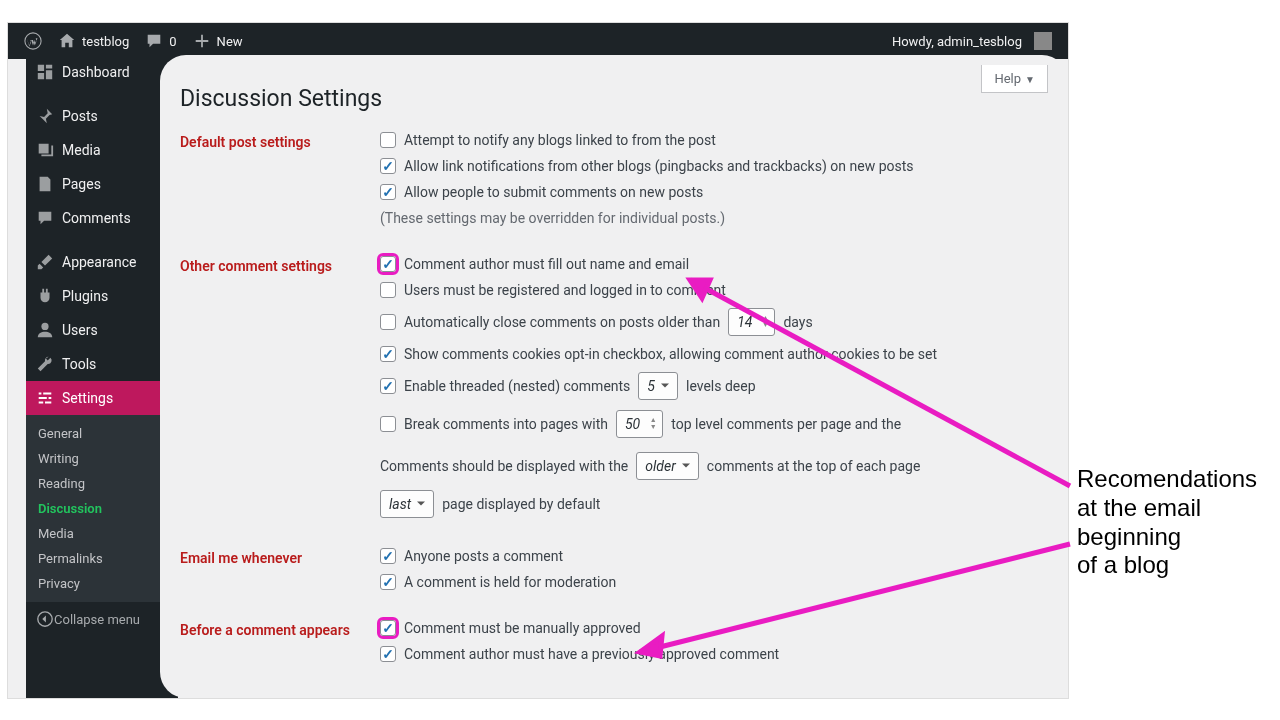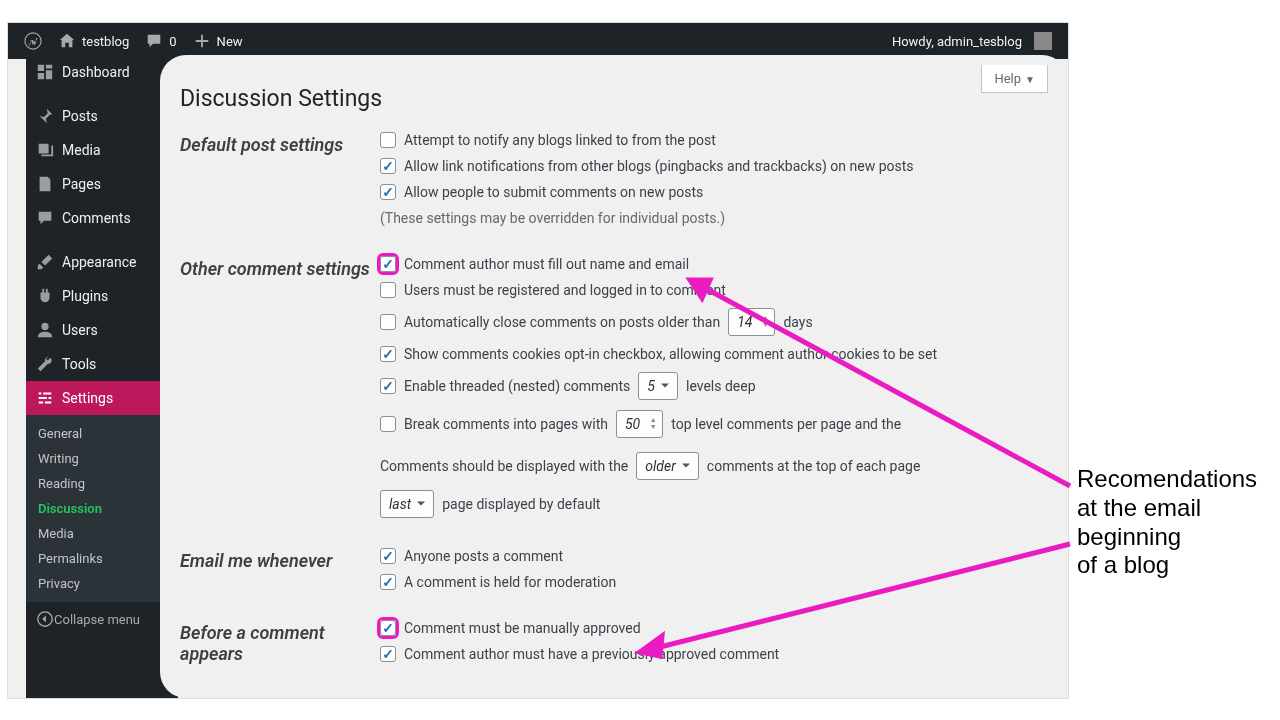--- a/index.html
+++ b/index.html
@@ -25,21 +25,21 @@
   .sub-item.current { color: #22c55e; font-weight: 600; }
   .collapse-item { display:flex; align-items:center; padding: 8px 10px; color: #a7aaad; cursor: pointer; font-size: 13px; }
   
   .content { position: absolute; left: 152px; right: 0; top: 32px; bottom: 0; background: #f0f0f1; padding: 10px 20px 20px 20px; overflow: hidden; border-radius: 26px; }
   .help-btn { position: absolute; right: 20px; top: 10px; background: #fff; border: 1px solid #c3c4c7; border-top: none; padding: 6px 12px; font-size: 13px; color: #646970; cursor: pointer; }
   .help-btn .arrow { font-size: 10px; margin-left: 4px; }
   h1.page-title { font-size: 23px; font-weight: 400; color: #1d2327; margin: 20px 0 20px 0; }
   
   .form-table { width: 100%; }
   .form-row { display: flex; align-items: flex-start; margin-bottom: 18px; }
-  .form-row .th { width: 200px; font-size: 18px; font-weight: 600; color: #404040; padding-top: 2px; flex-shrink: 0; font-style: italic; }
+  .form-row .th { width: 200px; font-size: 14px; font-weight: 600; color: #b91c1c; padding-top: 2px; flex-shrink: 0; }
   .form-row .td { flex: 1; }
   .opt { display: flex; align-items: center; gap: 8px; margin-bottom: 10px; font-size: 14px; color: #3c434a; flex-wrap: wrap; }
   .desc { color: #646970; font-size: 14px; margin-bottom: 10px; font-style: normal; }
   
   .cb { width: 16px; height: 16px; border: 1px solid #8c8f94; background: #fff; border-radius: 3px; display: inline-flex; align-items: center; justify-content: center; cursor: pointer; flex-shrink: 0; }
   .cb.checked::after { content: "✓"; color: #2271b1; font-size: 14px; font-weight: bold; line-height: 1; }
   .cb.highlight { outline: 3px solid #e91cc2; outline-offset: 0px; }
   
   .num-input, .sel { border: 1px solid #8c8f94; border-radius: 3px; background: #fdfdfd; padding: 3px 22px 3px 8px; font-size: 14px; color: #2c3338; position: relative; display: inline-flex; align-items: center; min-width: 38px; height: 28px; font-style: italic; }
   .num-input .spin { position: absolute; right: 2px; top: 1px; bottom: 1px; width: 14px; display: flex; flex-direction: column; justify-content: center; color: #888; }

